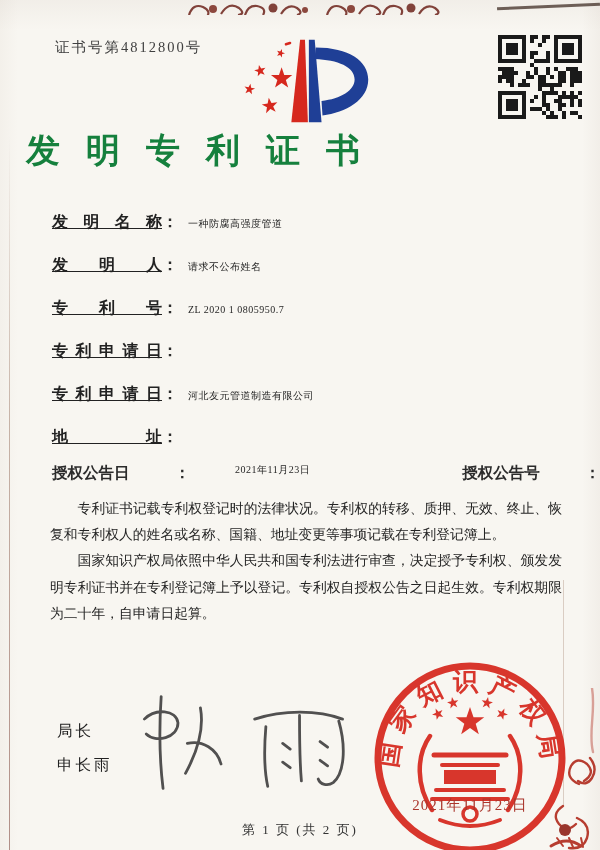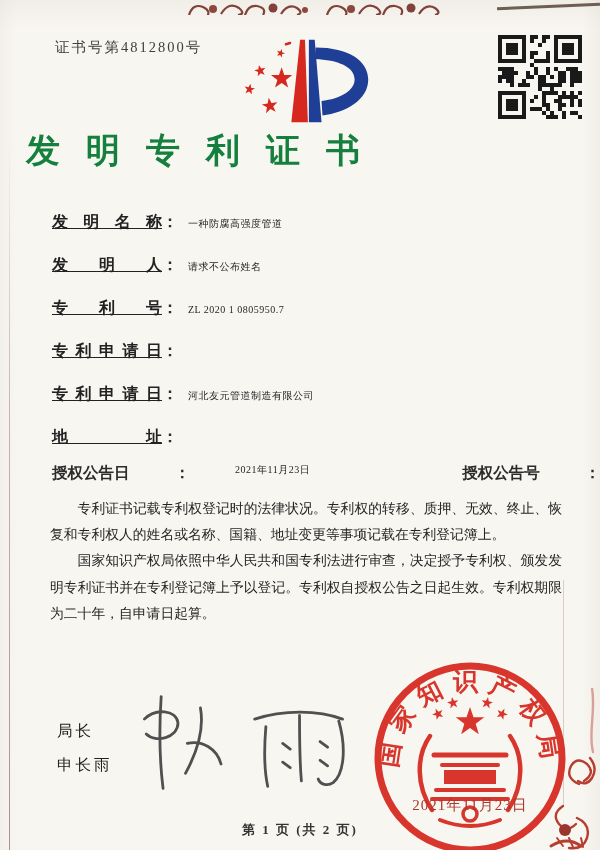--- a/index.html
+++ b/index.html
@@ -32,21 +32,21 @@
   .field-colon{font-size:16px; font-weight:600; margin-right:10px;}
   .field-value{font-size:10px; color:#262626; letter-spacing:.5px;}
   .grant-row{position:absolute; left:52px; top:463px; font-size:15.5px; white-space:nowrap; display:flex;gap:45px;}
   .grant-label{font-weight:600; font-size:15.5px;}
   .grant-gap{display:inline-block; width:62px;}
   .paras{position:absolute; left:50px; right:38px; top:496px; font-size:13.8px; line-height:1.9; text-align:justify; color:#242424;}
   .paras p{margin:0; text-indent:2em;}
   .sig-block{position:absolute; left:57px; top:714px; font-size:15.5px; letter-spacing:3px; line-height:2.2; color:#222;font-family:Liberation Serif, serif;}
   .signature{position:absolute; left:135px; top:690px; width:215px; height:105px;}
   .seal{position:absolute; left:370px; top:658px; width:200px; height:200px; opacity:.93;}
-  .footer{position:absolute; left:0; right:0; top:821px; text-align:center; font-size:13px; letter-spacing:2px; color:#333;font-weight:bold;}
+  .footer{position:absolute; left:0; right:0; top:821px; text-align:center; font-size:13px; letter-spacing:2px; color:#333;}
   .ornament-top{position:absolute; left:185px; top:0; width:260px; height:15px;}
   .topright-line{position:absolute; left:497px; top:5px; width:103px; height:2.5px; background:#55443c; transform:rotate(-2.5deg); opacity:.85;}
   .edge-line-left{position:absolute; left:9px; top:135px; width:1px; height:715px;
     background:linear-gradient(180deg, rgba(150,120,100,0), rgba(140,100,80,.45) 40%, rgba(120,60,50,.55));}
   .edge-line-right{position:absolute; left:563px; top:580px; width:1px; height:225px; background:rgba(150,110,90,.3);}
   .flourish-br{position:absolute; left:543px; top:688px; width:57px; height:162px;}
 </style>
 </head>
 <body>
 

